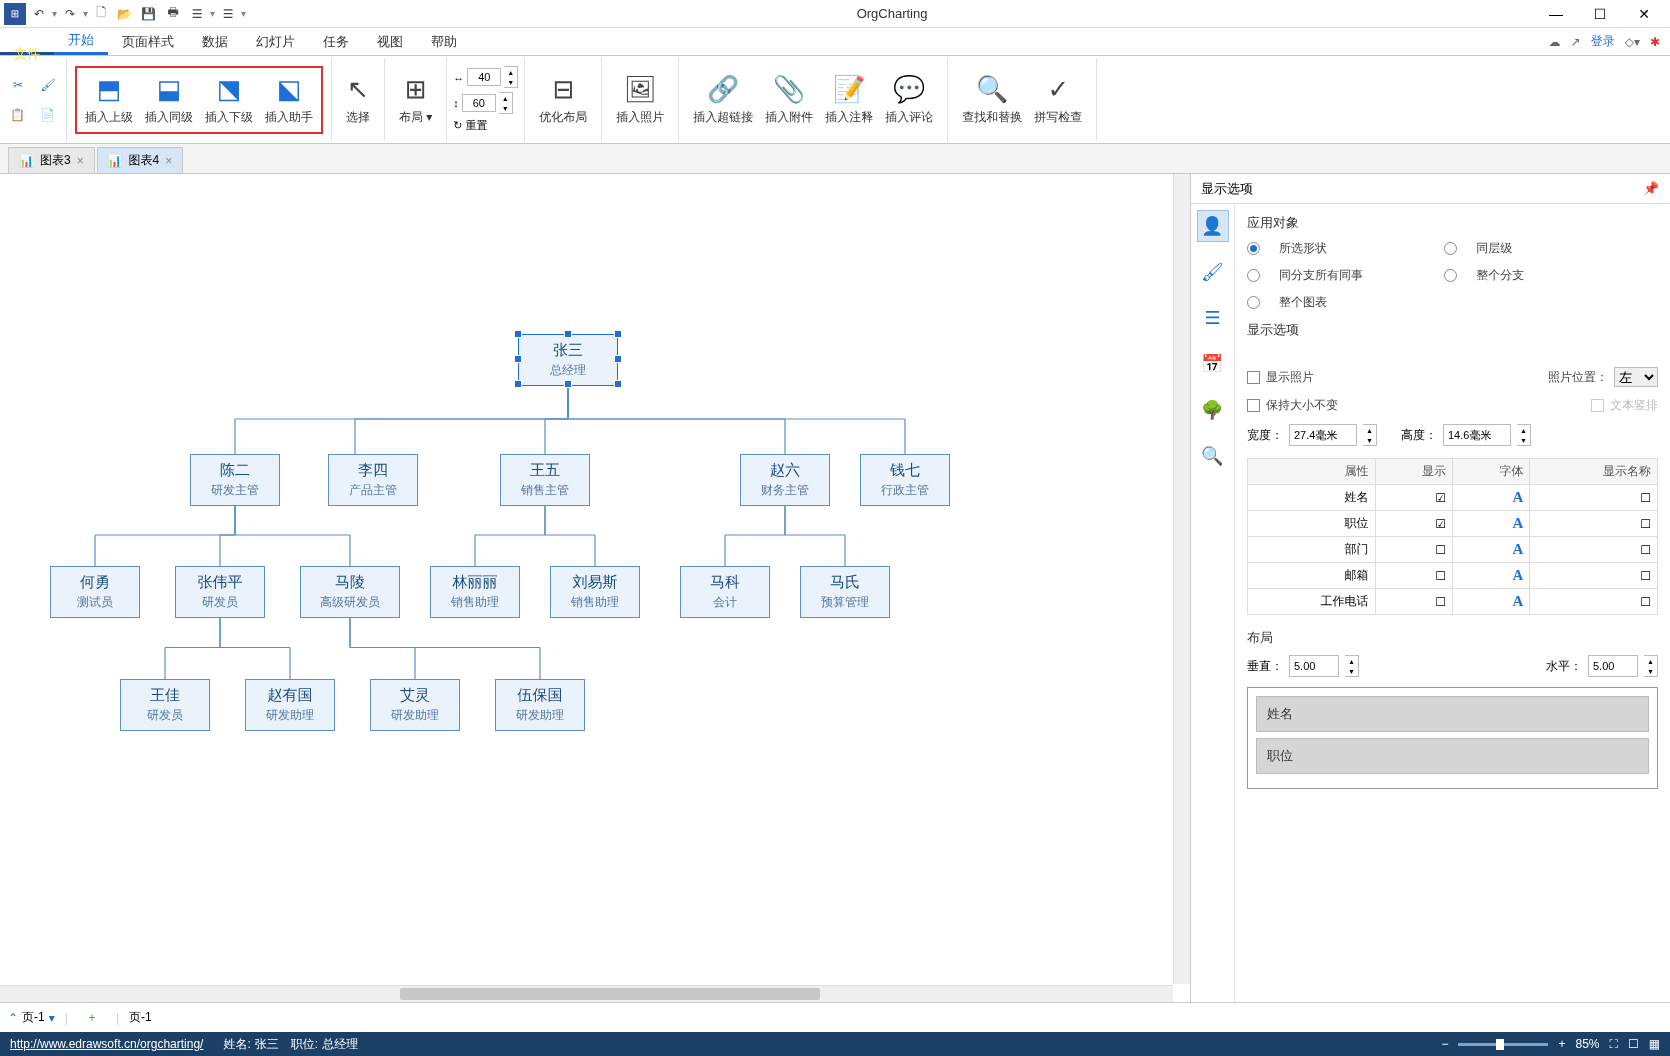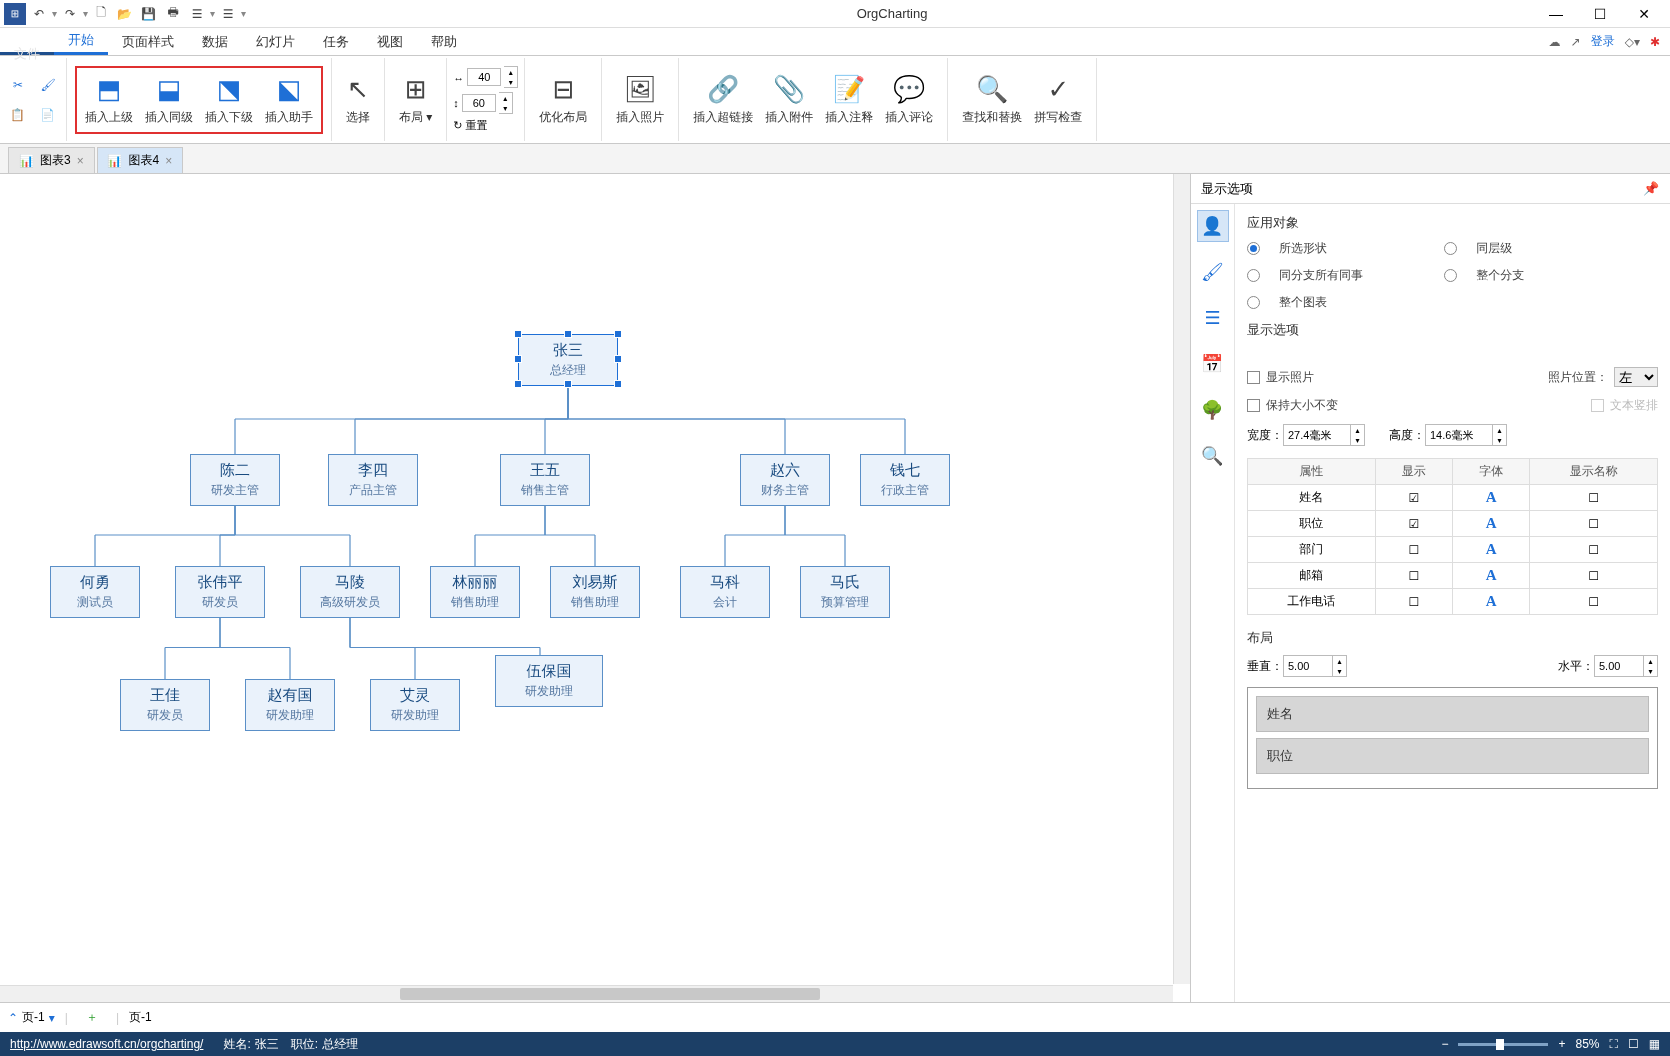--- a/index.html
+++ b/index.html
@@ -11,21 +11,21 @@
 .titlebar-left .app-icon { width: 22px; height: 22px; background: #2a5599; display: flex; align-items: center; justify-content: center; color: #fff; font-size: 10px; }
 .qat-btn { width: 22px; height: 22px; display: flex; align-items: center; justify-content: center; cursor: pointer; color: #444; }
 .qat-sep { font-size: 10px; color: #888; }
 .titlebar-center { flex: 1; text-align: center; font-size: 13px; color: #333; }
 .titlebar-right { display: flex; align-items: center; gap: 8px; padding-right: 8px; }
 .win-btn { width: 36px; height: 28px; display: flex; align-items: center; justify-content: center; font-size: 14px; cursor: pointer; }
 
 
 .menurow { height: 28px; display: flex; align-items: stretch; background: #fff; border-bottom: 1px solid #c9c9c9; }
 .menutab { padding: 0 14px; display: flex; align-items: center; font-size: 13px; color: #333; cursor: pointer; }
-.menutab.file { background: #1e4e8c; color: #e5e5e5; margin-top: 24px; }
+.menutab.file { background: #1e4e8c; color: #fde047; margin-top: 24px; }
 .menutab.active { color: #1e6fd6; border-bottom: 3px solid #1e6fd6; }
 .menurow-right { margin-left: auto; display: flex; align-items: center; gap: 10px; padding-right: 10px; color: #666; }
 .login-link { color: #1e6fd6; cursor: pointer; }
 
 
 .ribbon { height: 88px; display: flex; border-bottom: 1px solid #c9c9c9; background: #fff; padding: 2px 0; }
 .ribbon-group { display: flex; flex-direction: column; align-items: center; justify-content: center; border-right: 1px solid #e2e2e2; padding: 4px 8px; }
 .ribbon-group.narrow { padding: 4px 6px; }
 .ribbon-bigbtn { display: flex; flex-direction: column; align-items: center; gap: 4px; padding: 4px 6px; cursor: pointer; }
 .ribbon-bigbtn .icon { font-size: 26px; color: #444; }
@@ -70,27 +70,27 @@
 .side-content { flex: 1; padding: 10px 12px; overflow-y: auto; }
 .section-title { font-size: 13px; color: #333; margin-bottom: 8px; }
 .radio-row { display: flex; flex-wrap: wrap; gap: 0; }
 .radio-item { width: 48%; display: flex; align-items: center; gap: 19px; margin-bottom: 10px; font-size: 12px; color: #444; }
 .radio { width: 13px; height: 13px; border: 1px solid #888; border-radius: 50%; display: inline-flex; align-items: center; justify-content: center; }
 .radio.checked::after { content: ''; width: 7px; height: 7px; background: #1e6fd6; border-radius: 50%; }
 .check-row { display: flex; align-items: center; gap: 6px; margin-bottom: 10px; font-size: 12px; color: #444; }
 .checkbox { width: 13px; height: 13px; border: 1px solid #888; display: inline-block; }
 .disabled { color: #bbb; }
 .dim-row { display: flex; gap: 24px; margin-bottom: 12px; font-size: 12px; }
-.dim-field { display: flex; align-items: center; }
+.dim-field { display: flex; align-items: center; gap: 6px; }
 .dim-input { width: 68px; height: 22px; border: 1px solid #bbb; font-size: 11px; padding: 0 4px; }
 .spinner { width: 14px; height: 22px; border: 1px solid #bbb; border-left: none; font-size: 8px; display: flex; flex-direction: column; }
 .spinner span { flex: 1; display: flex; align-items: center; justify-content: center; }
 
 .attr-table { width: 100%; border: 1px solid #ccc; border-collapse: collapse; font-size: 12px; }
-.attr-table th, .attr-table td { border: 1px solid #ddd; padding: 4px 6px; text-align: center; }
+.attr-table th, .attr-table td { border: 1px solid #ddd; padding: 4px 6px; text-align: right; }
 .attr-table th { background: #f6f6f6; font-weight: normal; color: #555; }
 .font-a { color: #1e6fd6; font-family: serif; font-size: 15px; font-weight: bold; }
 
 .layout-section { margin-top: 14px; }
 .layout-fields { display: flex; justify-content: space-between; margin-bottom: 10px; }
 .field-box { border: 1px solid #bbb; background: #d6d6d6; padding: 8px 10px; margin-bottom: 6px; font-size: 13px; color: #333; }
 .layout-boxwrap { border: 1px solid #999; padding: 8px; }
 
 
 .pagebar { height: 30px; background: #fff; border-top: 1px solid #c9c9c9; display: flex; align-items: center; padding: 0 8px; font-size: 12px; }
@@ -384,21 +384,21 @@
           <div class="title">研发员</div>
         </div>
         <div class="node" style="left: 225px; top: 445px; width: 90px;">
           <div class="name">赵有国</div>
           <div class="title">研发助理</div>
         </div>
         <div class="node" style="left: 350px; top: 445px; width: 90px;">
           <div class="name">艾灵</div>
           <div class="title">研发助理</div>
         </div>
-        <div class="node" style="left: 475px; top: 421px; width: 108px;">
+        <div class="node" style="left: 475px; top: 445px; width: 90px;">
           <div class="name">伍保国</div>
           <div class="title">研发助理</div>
         </div>
       </div>
     <div class="scroll-v"></div>
     <div class="scroll-h">
         <div class="scroll-thumb-h"></div>
       </div>
   </div>
 

